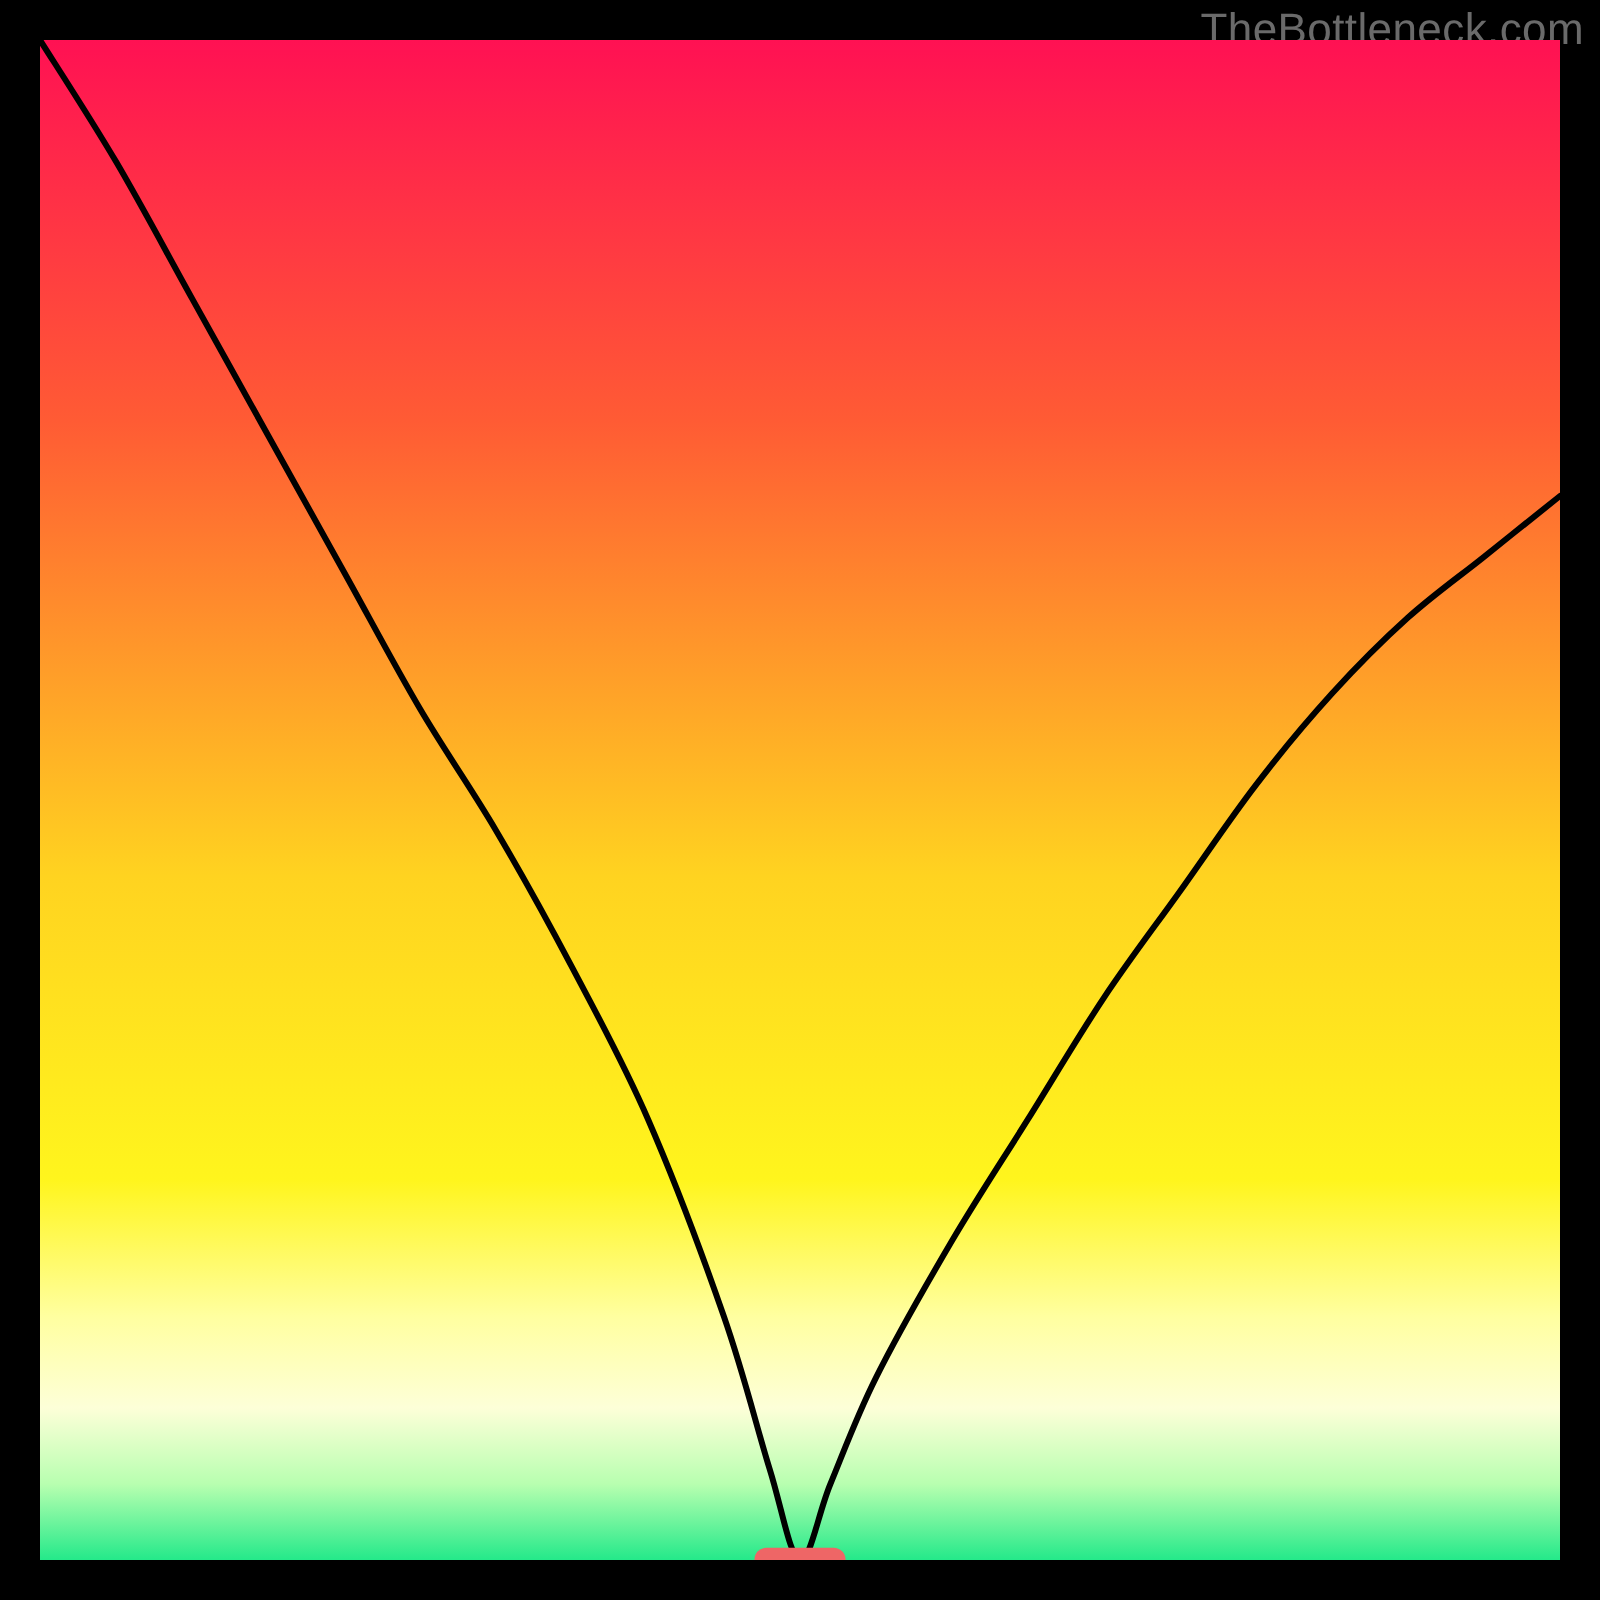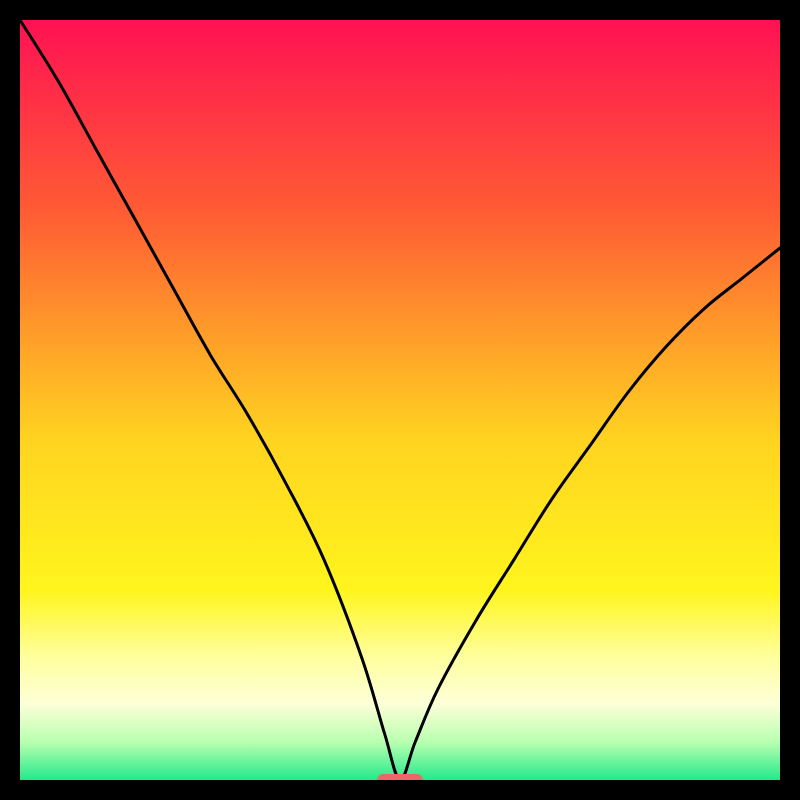--- a/index.html
+++ b/index.html
@@ -30,20 +30,21 @@
     font-size: 22px;
     color: #6a6a6a;
     font-weight: 500;
     letter-spacing: 0.2px;
   }
 </style>
 </head>
 <body>
 
 <div class="chart-container">
+  <div class="watermark">TheBottleneck.com</div>
   <svg class="plot-area" viewBox="0 0 760 760" preserveAspectRatio="none">
     <defs>
       <linearGradient id="bg-grad" x1="0" y1="0" x2="0" y2="1">
           <stop offset="0%" stop-color="#ff1153"></stop>
           <stop offset="25%" stop-color="#ff5b34"></stop>
           <stop offset="55%" stop-color="#ffd320"></stop>
           <stop offset="75%" stop-color="#fff51d"></stop>
           <stop offset="84%" stop-color="#ffffa0"></stop>
           <stop offset="90%" stop-color="#fdffd8"></stop>
           <stop offset="95%" stop-color="#b8ffb0"></stop>

